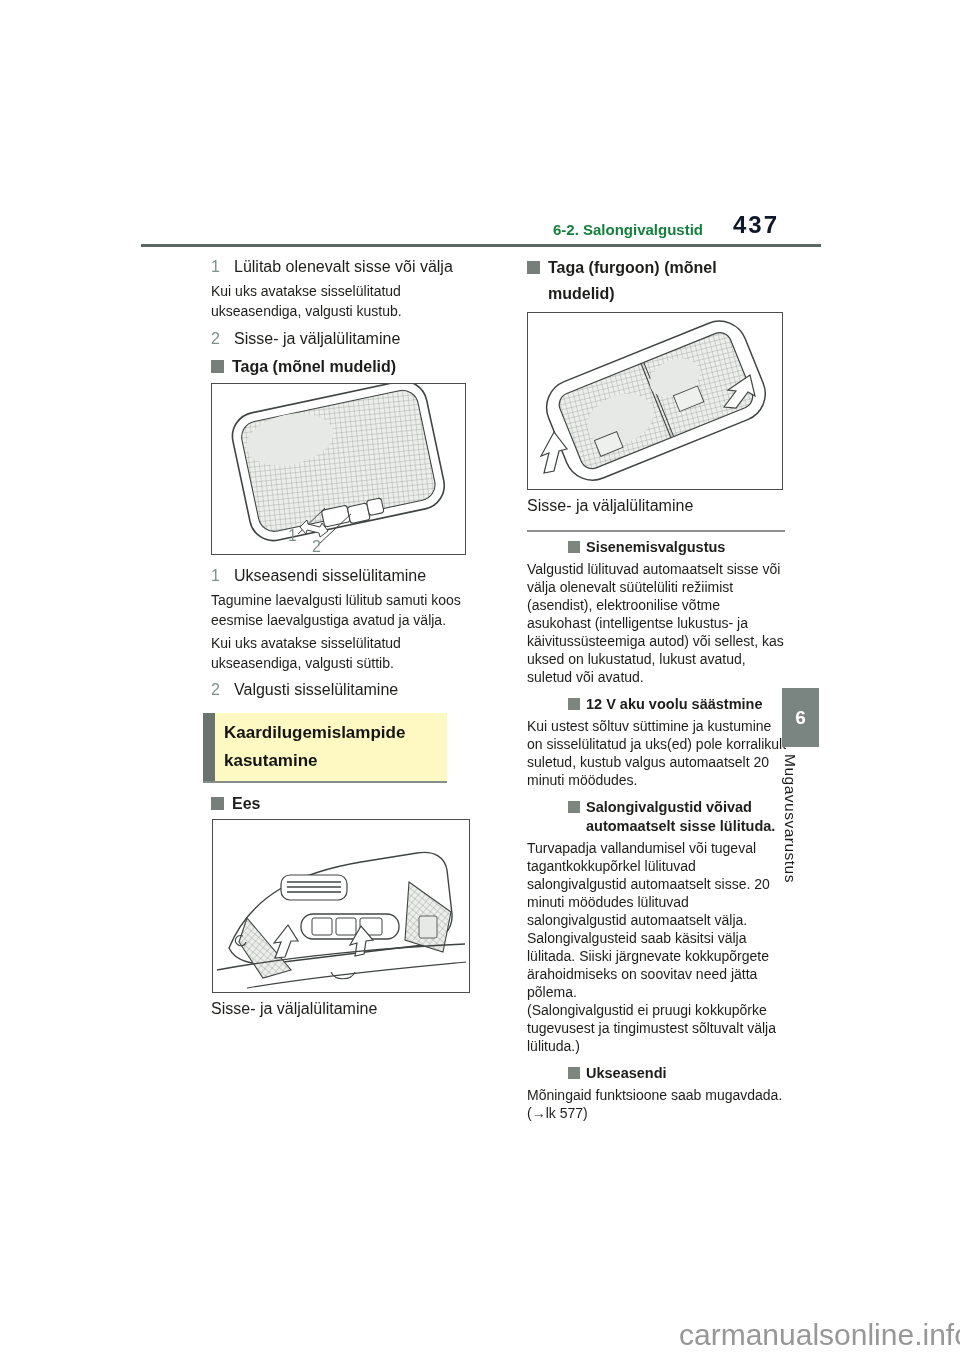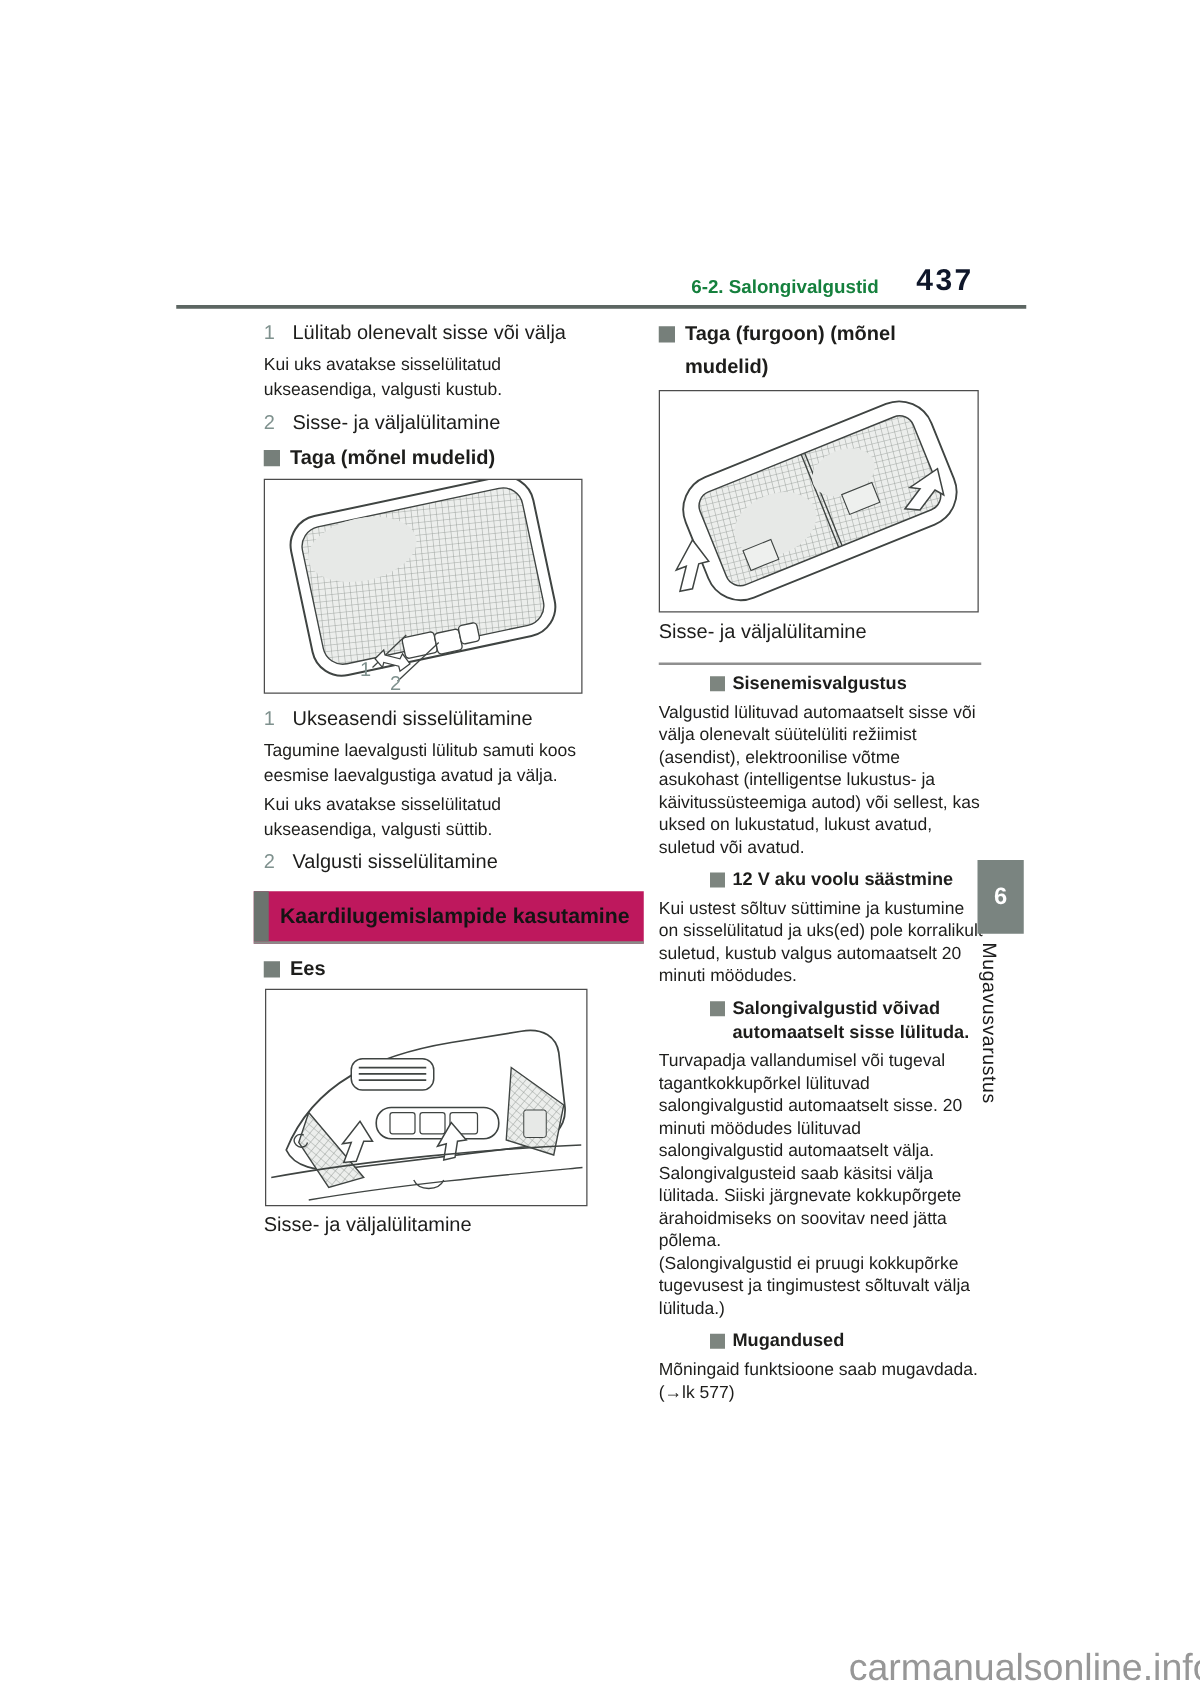--- a/index.html
+++ b/index.html
@@ -21,21 +21,21 @@
   
   .body-p{font-size:14px;line-height:19.5px;margin-top:4px;}
   
   .hrow{display:flex;align-items:flex-start;font-size:16px;line-height:23px;font-weight:bold;}
   .hrow .sq{flex:0 0 13px;width:13px;height:13px;background:#767f7a;margin:5px 8px 0 0;}
   
   .figure{border:1px solid #4c4c4c;background:#fff;}
   .fig-caption{font-size:16px;line-height:22px;margin-top:5px;}
   
   .section-box{
-    margin:12px 0 0 -8px;width:312px;background:#be185d;border-bottom:2px solid #878d88;
+    margin:12px 0 0 -8px;width:244px;background:#fef9c3;border-bottom:2px solid #878d88;
     display:flex;box-sizing:border-box;
   }
   .section-bar{flex:0 0 12px;background:#6b736e;}
   .section-title{font-size:17px;line-height:28px;font-weight:bold;padding:6px 8px 6px 9px;color:#141414;}
   
   .note-rule{height:2px;background:#8f8f8f;margin-top:13px;width:258px;}
   .note-title{display:flex;align-items:flex-start;font-size:14.5px;line-height:19px;font-weight:bold;margin-top:9px;padding-left:41px;}
   .note-title .sq{flex:0 0 12px;width:12px;height:12px;background:#7d857f;margin:3px 6px 0 0;}
   .note-body{font-size:14px;line-height:18px;margin-top:3px;}
   .note-body + .note-body{margin-top:0;}
@@ -213,21 +213,21 @@
 
     <div class="note-title">
       <span class="sq"></span>
       <span style="width:210px;">Salongivalgustid võivad automaatselt sisse lülituda.</span>
     </div>
     <div class="note-body">Turvapadja vallandumisel või tugeval tagantkokkupõrkel lülituvad salongivalgustid automaatselt sisse. 20 minuti möödudes lülituvad salongivalgustid automaatselt välja. Salongivalgusteid saab käsitsi välja lülitada. Siiski järgnevate kokkupõrgete ärahoidmiseks on soovitav need jätta põlema.</div>
     <div class="note-body">(Salongivalgustid ei pruugi kokkupõrke tugevusest ja tingimustest sõltuvalt välja lülituda.)</div>
 
     <div class="note-title">
       <span class="sq"></span>
-      <span>Mugandused</span>
+      <span>Ukseasendi</span>
     </div>
     <div class="note-body">Mõningaid funktsioone saab mugavdada. (→lk 577)</div>
   </div>
 
   <div class="chapter-tab">
     <span>6</span>
   </div>
   <div class="chapter-label">Mugavusvarustus</div>
 
   <div class="watermark">carmanualsonline.info</div>

